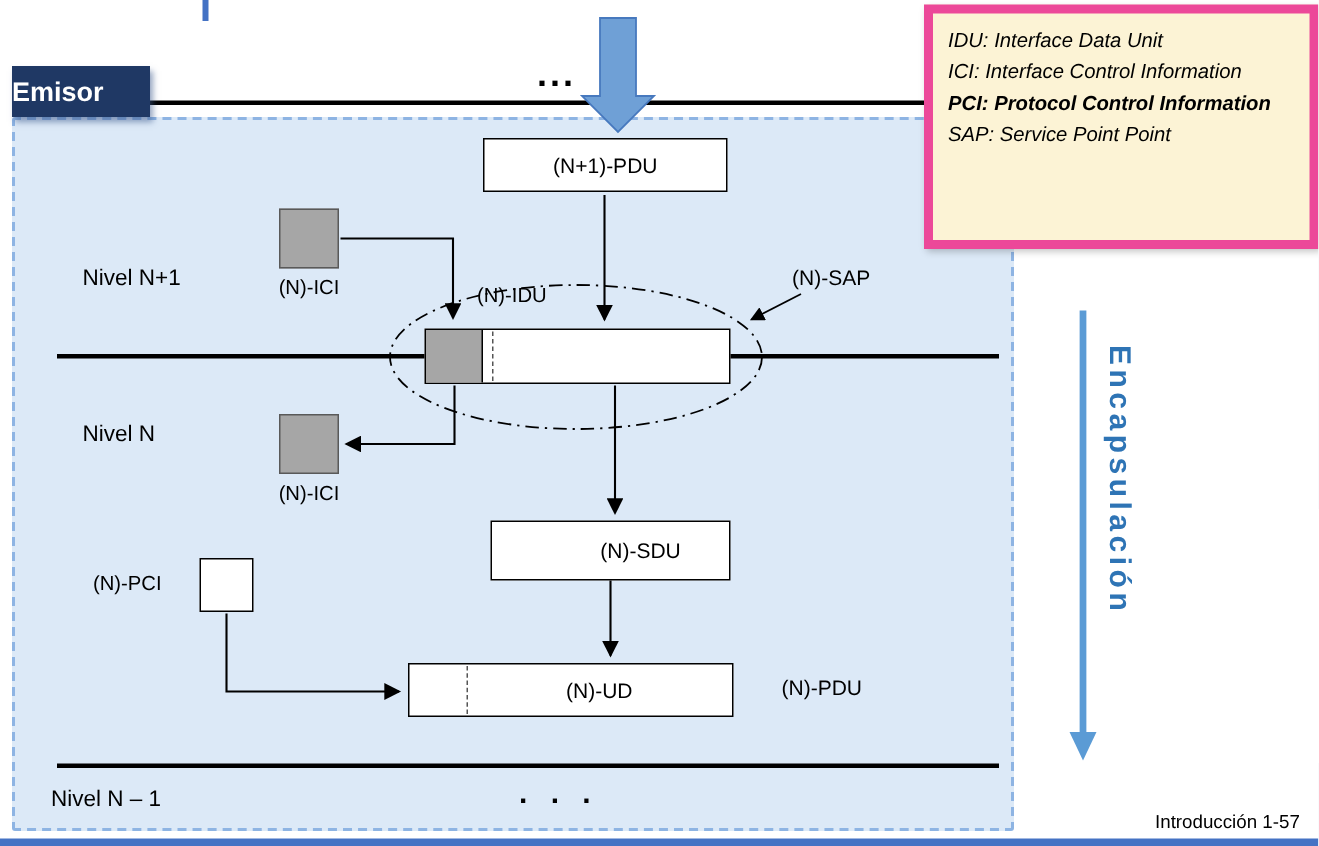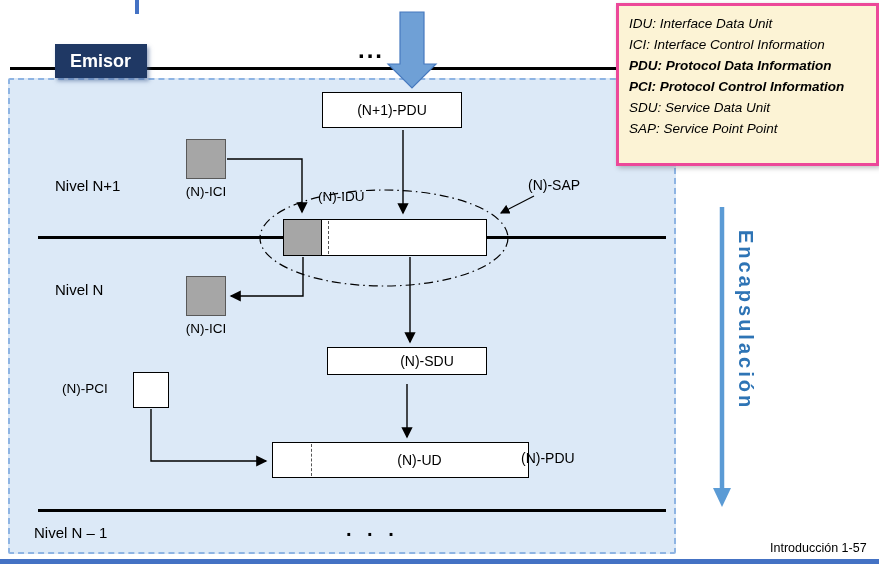--- a/index.html
+++ b/index.html
@@ -15,53 +15,53 @@
            background:var(--panel-bg,#DCE9F7);
            border:2px dashed var(--panel-border,#8EB4E3); border-radius:2px; }
 
   .hline { background:#000; height:3px; }
   .hline-top    { left:10px; top:67px;  width:666px; }
   .hline-mid    { left:38px; top:236px; width:628px; }
   .hline-bottom { left:38px; top:509px; width:628px; }
 
   .emisor { left:8px; top:44px; width:92px; height:34px;
             background:var(--emisor-bg,#1F3864); color:#fff; font-weight:bold; font-size:18px;
-            display:flex; align-items:center; padding-left:15px;
-            box-shadow:2px 3px 4px rgba(60,90,140,.55);margin-left:47px; }
+            display:flex; align-items:center; padding-left:0;
+            box-shadow:2px 3px 4px rgba(60,90,140,.55); }
 
   .legend { left:616px; top:3px; width:263px; height:163px;
-            background:var(--legend-bg,#FCF3D5); border:3px solid #ec4899;
+            background:var(--legend-bg,#FCF3D5); border:6px solid #ec4899;
             box-shadow:2px 2px 5px rgba(0,0,0,.25);
             padding:7px 10px; font-style:italic; font-size:13.5px; }
   .legend-line { line-height:21px; white-space:nowrap; }
   .legend-line.bold { font-weight:bold; }
 
   .lvl { font-weight:normal; font-size:15px; }
   .lvl-n1  { left:55px; top:177px; }
   .lvl-n   { left:55px; top:281px; }
   .lvl-nm1 { left:34px; top:524px; }
 
   .box { background:#fff; border:1.6px solid #000; font-size:14px;
          display:flex; align-items:center; justify-content:center; }
-  .pdu-top-box { left:322px; top:92px;  width:140px; height:36px;justify-content:center; }
-  .sdu-box     { left:327px; top:347px; width:160px; height:28px;padding-left:40px; }
+  .pdu-top-box { left:322px; top:92px;  width:163px; height:36px;justify-content:center; }
+  .sdu-box     { left:327px; top:347px; width:160px; height:40px;padding-left:40px; }
   .pci-box     { left:133px; top:372px; width:36px;  height:36px; }
 
   .graybox { background:var(--gray-box,#A6A6A6); border:1px solid #595959;
              width:40px; height:40px; }
   .ici-top-box    { left:186px; top:139px; }
   .ici-bottom-box { left:186px; top:276px; }
 
   .idu-box { left:283px; top:219px; width:204px; height:37px; }
   .idu-gray { position:absolute; left:0; top:0; width:38px; height:100%;
               background:var(--gray-box,#A6A6A6); border-right:1.4px solid #000; }
   .idu-dash { position:absolute; left:44px; top:1px; bottom:1px; width:0;
               border-left:1.5px dashed #555; }
 
-  .ud-box { left:272px; top:442px; width:257px; height:36px; }
+  .ud-box { left:272px; top:442px; width:217px; height:36px; }
   .ud-dash { position:absolute; left:38px; top:1px; bottom:1px; width:0;
              border-left:1.5px dashed #555; }
   .ud-text { position:absolute; left:38px; right:0; top:0; bottom:0;
              display:flex; align-items:center; justify-content:center; }
 
   .small-label { font-size:13.5px; }
   .lbl-ici-top    { left:178px; top:184px; width:56px; text-align:center; }
   .lbl-idu        { left:318px; top:189px; }
   .lbl-sap        { left:528px; top:177px; font-size:14px; }
   .lbl-ici-bottom { left:178px; top:321px; width:56px; text-align:center; }
@@ -116,23 +116,21 @@
     <polygon points="713,488 731,488 722,507" fill="#5B9BD5"></polygon>
   </svg>
 
   <div class="abs emisor">
     <span>Emisor</span>
   </div>
 
   <div class="abs legend">
     <div class="legend-line">IDU: Interface Data Unit</div>
     <div class="legend-line">ICI: Interface Control Information</div>
-    <div class="legend-line bold">PDU: Protocol Data Information</div>
     <div class="legend-line bold">PCI: Protocol Control Information</div>
-    <div class="legend-line">SDU: Service Data Unit</div>
     <div class="legend-line">SAP: Service Point Point</div>
   </div>
 
   <div class="abs dots-top">...</div>
   <div class="abs dots-bottom">. . .</div>
 
   <div class="abs lvl lvl-n1">Nivel N+1</div>
   <div class="abs lvl lvl-n">Nivel N</div>
   <div class="abs lvl lvl-nm1">Nivel N – 1</div>
 

